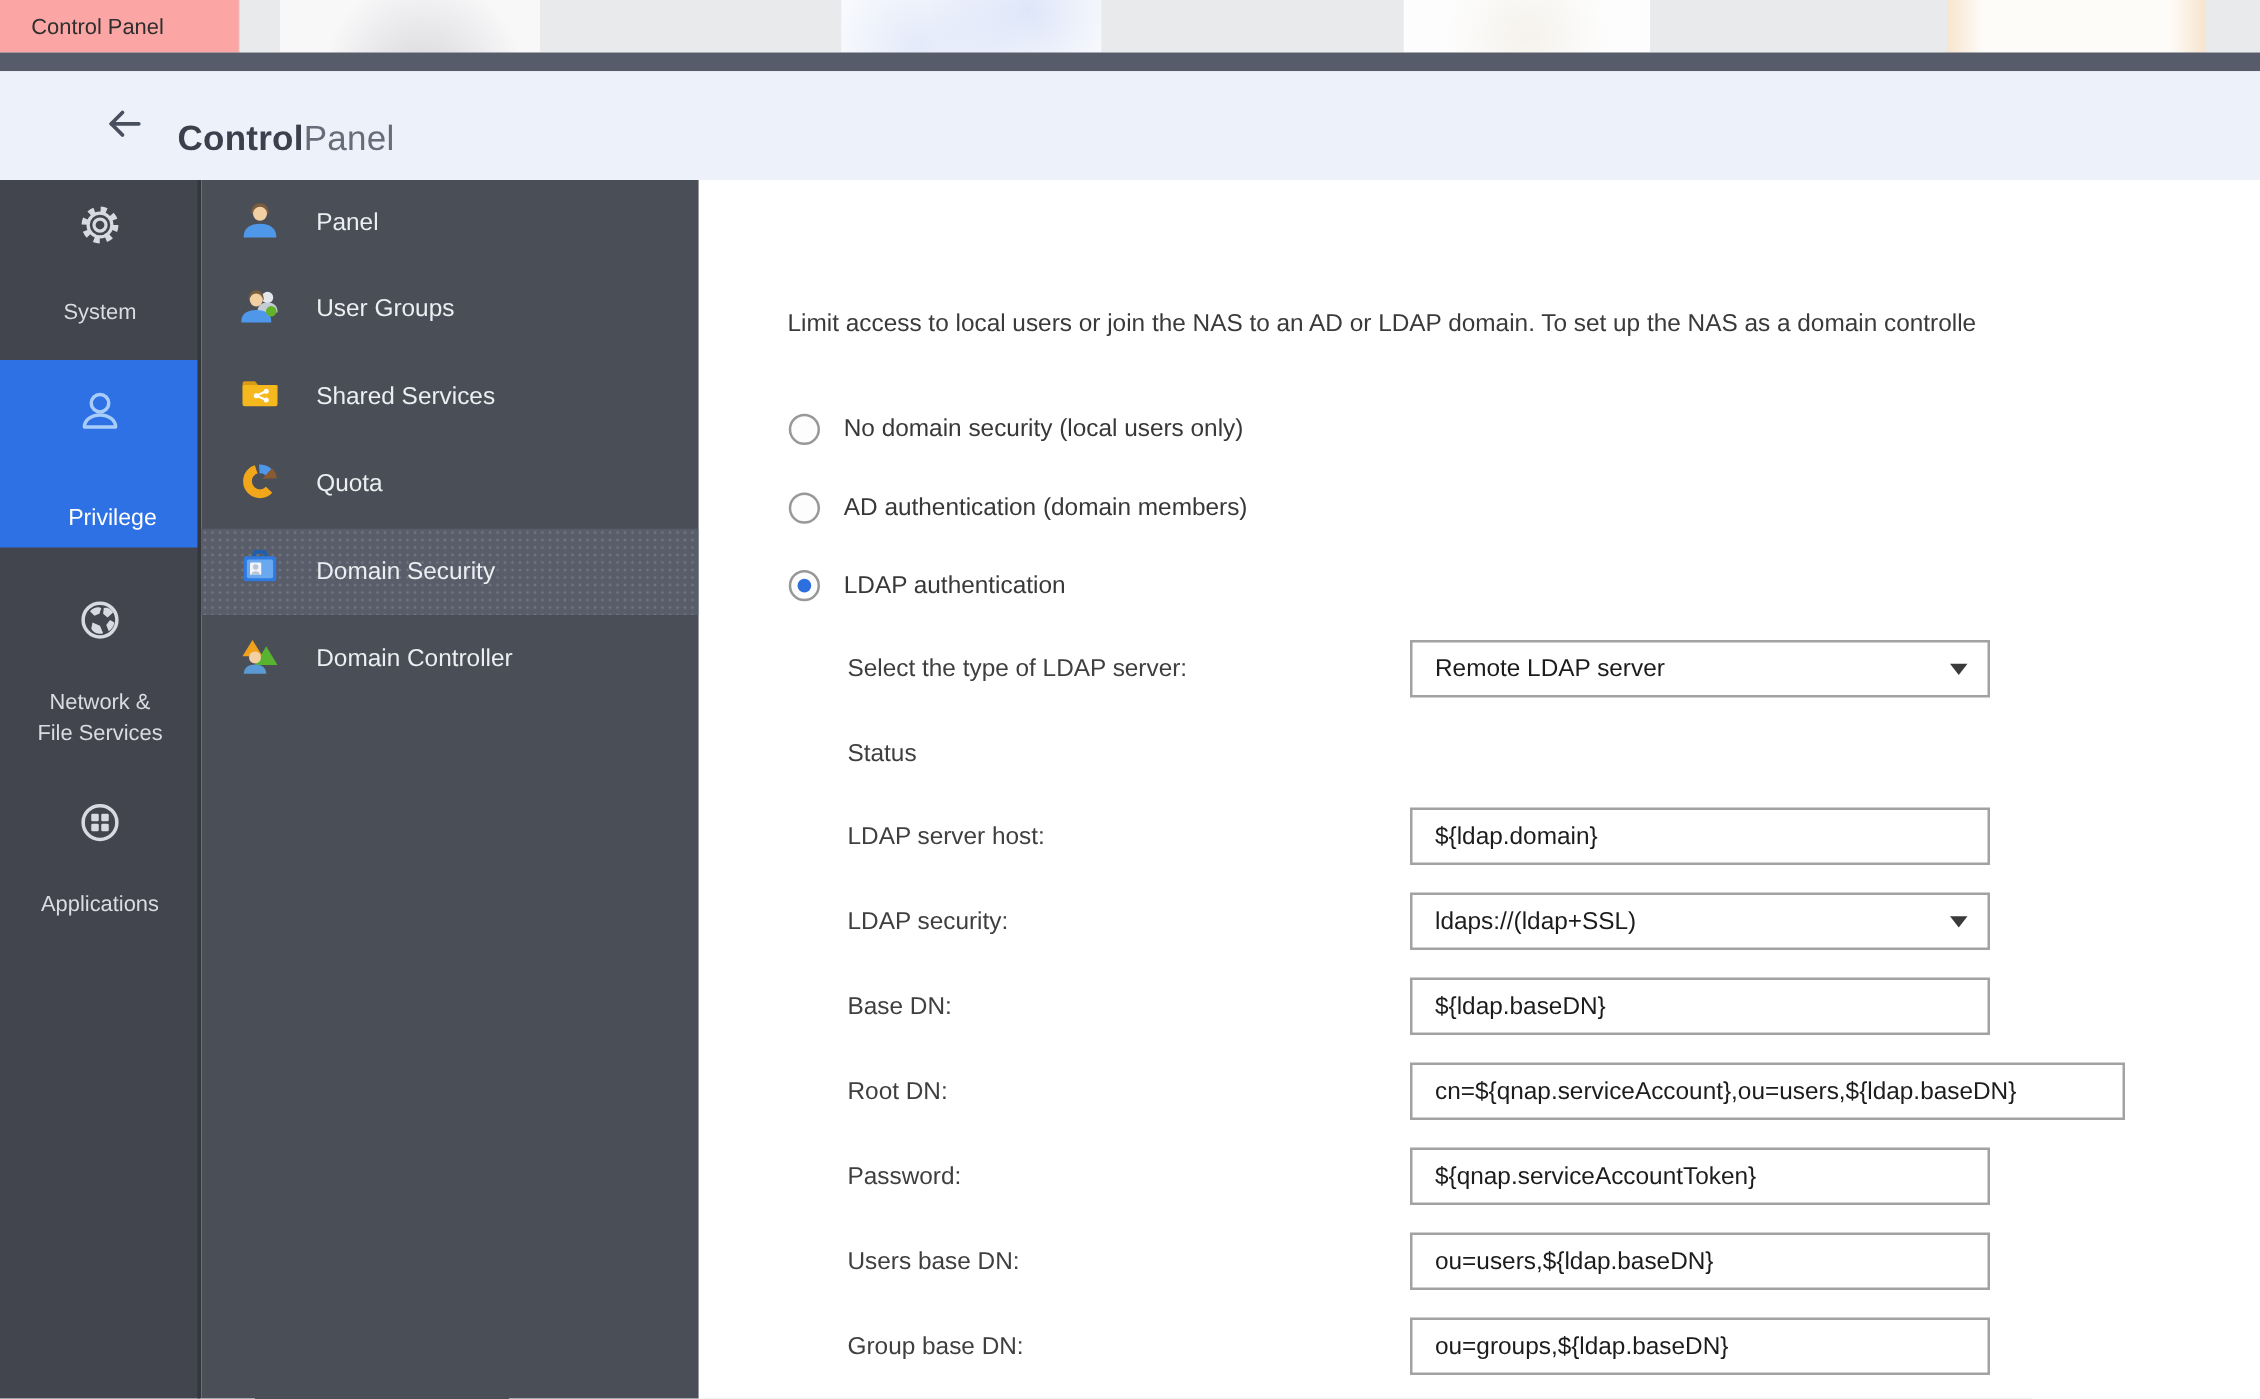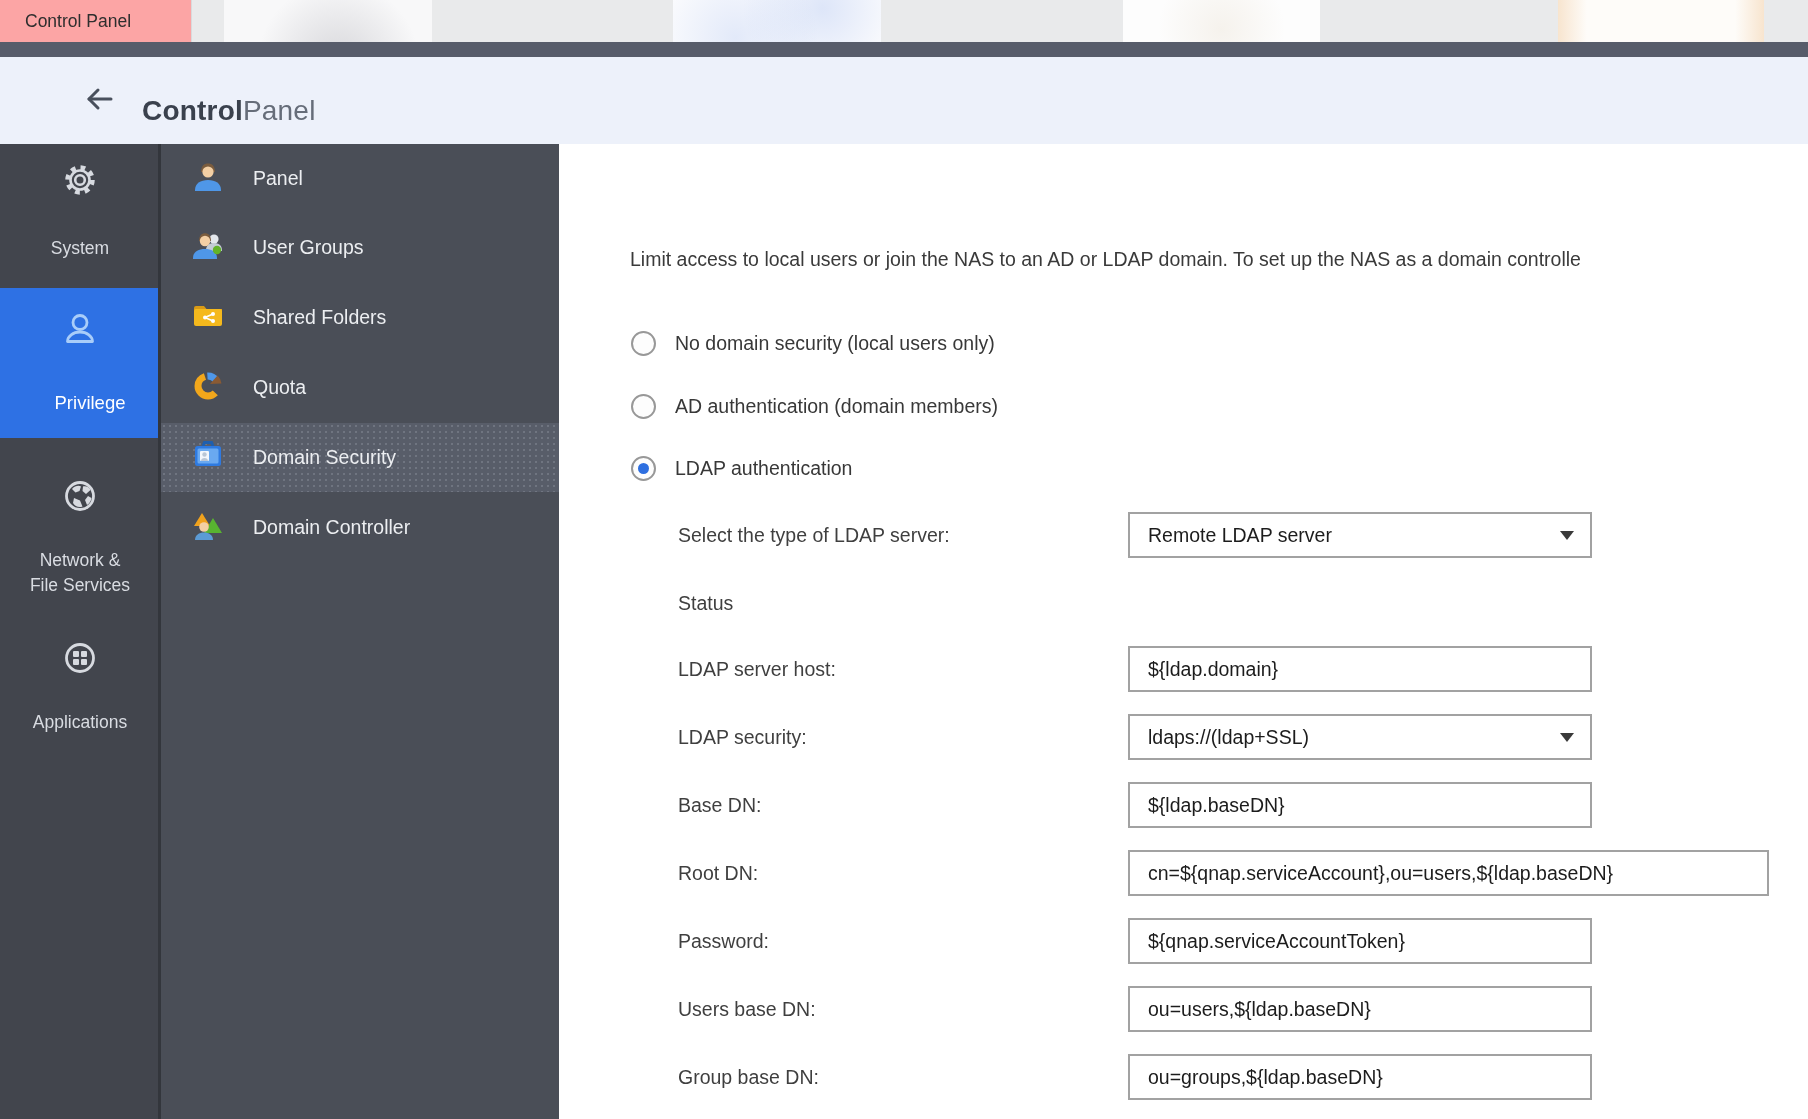--- a/index.html
+++ b/index.html
@@ -27,21 +27,21 @@
   .app-title{margin-left:22px;font-size:28px;letter-spacing:.2px;white-space:nowrap;margin-top:20px;}
   .app-title .bold{font-weight:700;color:#3a414d;}
   .app-title .light{font-weight:400;color:#666d79;}
 
   
   .sidebar1{position:absolute;left:0;top:144px;width:160px;height:975px;background:#42454d;}
   .s1-item{position:absolute;left:0;width:160px;text-align:center;color:#d9dce2;cursor:pointer;}
   .s1-item .lbl{display:block;font-size:17.5px;line-height:25px;}
   #nav-system{top:14px;} #nav-system .lbl{margin-top:30px;}
   #nav-privilege{top:144px;height:150px;background:#2e71e4;color:#fff;}
-  #nav-privilege svg{margin-top:20px;} #nav-privilege .lbl{margin-top:34px;font-size:18.5px;padding-left:20px;}
+  #nav-privilege svg{margin-top:20px;} #nav-privilege .lbl{margin-top:44px;font-size:18.5px;padding-left:20px;}
   #nav-network{top:330px;} #nav-network .lbl{margin-top:26px;}
   #nav-apps{top:492px;} #nav-apps .lbl{margin-top:26px;}
 
   .sidebar-divider{position:absolute;left:158px;top:144px;width:3px;height:975px;background:#33363c;}
 
   
   .sidebar2{position:absolute;left:161px;top:144px;width:398px;height:975px;background:#4a4e57;}
   .menu-item{position:absolute;left:0;width:398px;height:69px;display:flex;align-items:center;
              padding-left:30px;box-sizing:border-box;cursor:pointer;color:#eceef1;}
   .menu-item svg{flex:0 0 auto;}
@@ -65,21 +65,21 @@
   .radio-row{position:absolute;left:72px;height:30px;display:flex;align-items:center;cursor:pointer;}
   #radio-0{top:184px;} #radio-1{top:247px;} #radio-2{top:309px;}
   .radio-circle{width:21px;height:21px;border:2px solid #989898;border-radius:50%;
                 background:#fdfdfd;display:flex;align-items:center;justify-content:center;flex:0 0 auto;}
   .radio-row.selected .radio-circle::after{content:"";width:11px;height:11px;border-radius:50%;background:#2e6fe0;}
   .radio-row .lbl{margin-left:19px;font-size:19.5px;color:#383838;}
 
   .form-label{position:absolute;left:119px;height:46px;display:flex;align-items:center;
               font-size:19.5px;color:#3f3f3f;white-space:nowrap;}
   .form-control{position:absolute;left:569px;width:464px;height:46px;box-sizing:border-box;}
-  .form-control.wide{width:641px;}
+  .form-control.wide{width:572px;}
   .text-input{width:100%;height:100%;box-sizing:border-box;border:2px solid #a2a2a2;background:#fff;
               font-family:"Liberation Sans",sans-serif;font-size:19.5px;color:#1c1c1c;padding:0 18px;}
   .select-box{width:100%;height:100%;box-sizing:border-box;border:2px solid #a2a2a2;background:#fff;
               display:flex;align-items:center;padding-left:18px;position:relative;cursor:pointer;
               font-size:19.5px;color:#1c1c1c;}
   .caret{position:absolute;right:16px;top:50%;margin-top:-4px;width:0;height:0;
          border-left:7px solid transparent;border-right:7px solid transparent;border-top:9px solid #3a3a3a;}
   
   #row-select .form-label,#row-select .form-control{top:368px;}
   #row-status .form-label{top:436px;}
@@ -200,21 +200,21 @@
           <path d="M3 9a2 2 0 0 1 2-2h8l2.5 3H31v2H3z" fill="#d99a15"></path>
           <rect x="3" y="10" width="28" height="17" rx="2" fill="#f5b91d"></rect>
           <path d="M14 18.5l8-3.5M14 18.5l8 3.5" stroke="#fff" stroke-width="1.6"></path>
           <g fill="#fff">
               <circle cx="22" cy="15" r="2"></circle>
               <circle cx="14" cy="18.5" r="2"></circle>
               <circle cx="22" cy="22" r="2"></circle>
             </g>
         </svg>
       </span>
-      <span class="lbl">Shared Folders</span>
+      <span class="lbl">Shared Services</span>
     </div>
     <div class="menu-item" id="mi-3">
       <span>
         <svg viewBox="0 0 34 34" width="34" height="34">
           <circle cx="17" cy="17" r="10" fill="none" stroke="#f2a71b" stroke-width="7" pathLength="100" stroke-dasharray="58 42" stroke-dashoffset="-12"></circle>
           <circle cx="17" cy="17" r="10" fill="none" stroke="#4f97e8" stroke-width="7" pathLength="100" stroke-dasharray="16 84" stroke-dashoffset="-74"></circle>
           <path d="M19 15 L26.5 6.5 A13 13 0 0 1 30.5 14.5 Z" fill="#8a5a33"></path>
         </svg>
       </span>
       <span class="lbl">Quota</span>

